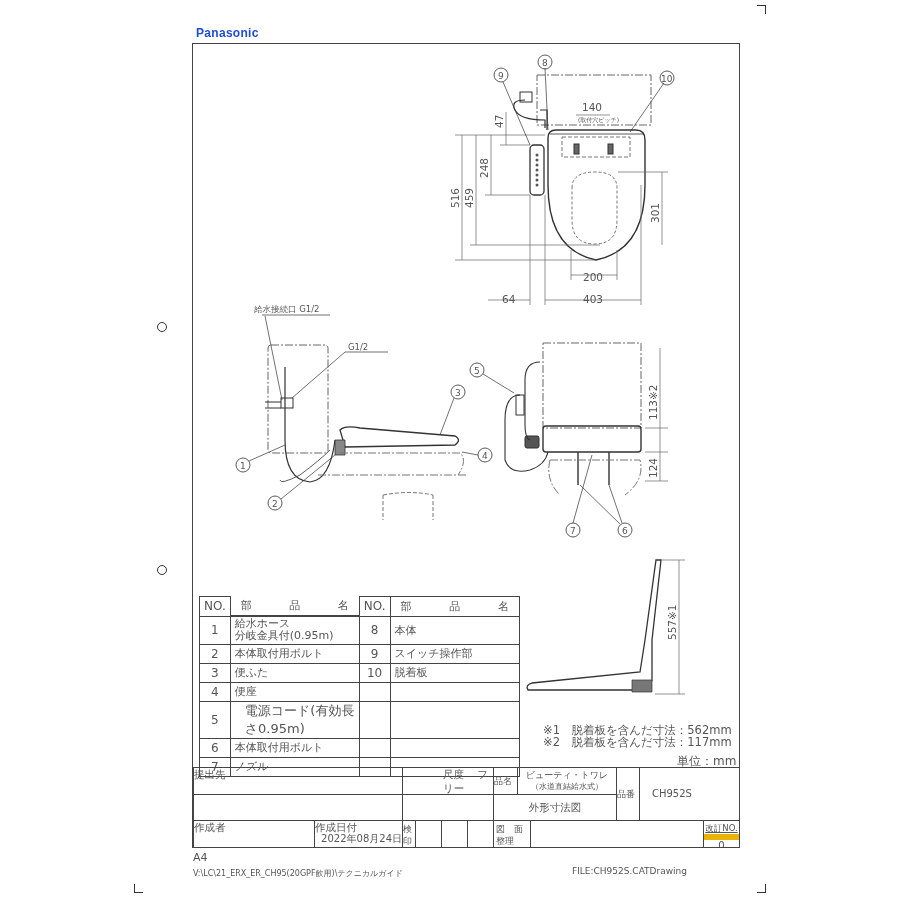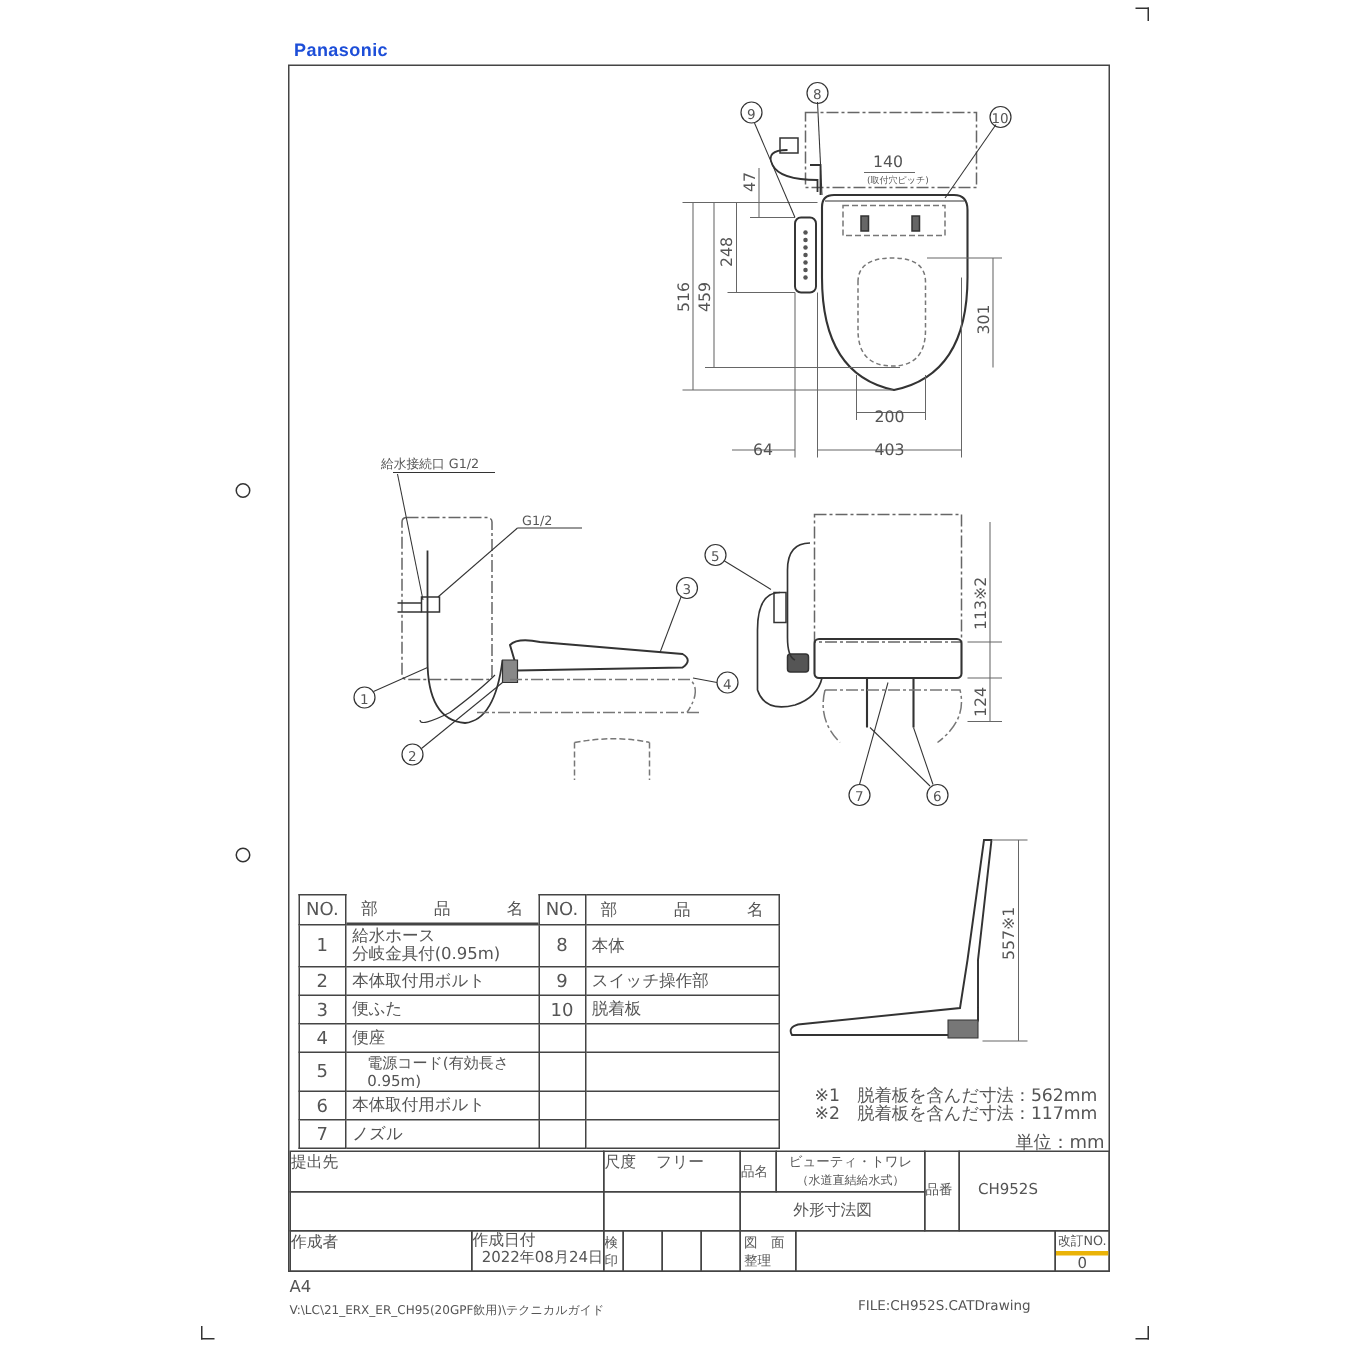--- a/index.html
+++ b/index.html
@@ -222,21 +222,21 @@
     <td>脱着板</td>
   </tr>
   <tr>
     <td class="no">4</td>
     <td class="nm">便座</td>
     <td class="no"></td>
     <td></td>
   </tr>
   <tr>
     <td class="no">5</td>
-    <td class="nm" style="font-size:10px;padding-left:14px;">電源コード(有効長さ0.95m)</td>
+    <td class="nm" style="font-size:13px;padding-left:14px;">電源コード(有効長さ0.95m)</td>
     <td class="no"></td>
     <td></td>
   </tr>
   <tr>
     <td class="no">6</td>
     <td class="nm">本体取付用ボルト</td>
     <td class="no"></td>
     <td></td>
   </tr>
   <tr>
@@ -254,21 +254,21 @@
 </div>
 <div class="abs unit">単位：mm</div>
 
 <div class="abs title-block">
 
   <div class="tb" style="left:0;top:0;width:210px;height:28px;">
     <span>提出先</span>
   </div>
   <div class="tb" style="left:0;top:27px;width:210px;height:27px;"></div>
 
-  <div class="tb" style="left:209px;top:0;width:92px;height:28px;">
+  <div class="tb" style="left:209px;top:0;width:92px;height:28px;padding-left:40px;">
     <span>尺度</span>
     <span style="margin-left:10px;">フリー</span>
   </div>
   <div class="tb" style="left:209px;top:27px;width:92px;height:27px;"></div>
 
   <div class="tb" style="left:300px;top:0;width:25px;height:28px;font-size:9px;padding-top:7px;">
     <span>品名</span>
   </div>
   <div class="tb" style="left:324px;top:0;width:100px;height:28px;font-size:9px;text-align:center;line-height:11px;padding-top:2px;">
     <div>ビューティ・トワレ</div>
@@ -298,20 +298,20 @@
   </div>
   <div class="tb" style="left:222px;top:53px;width:27px;height:28px;"></div>
   <div class="tb" style="left:248px;top:53px;width:27px;height:28px;"></div>
   <div class="tb" style="left:274px;top:53px;width:27px;height:28px;"></div>
   <div class="tb" style="left:300px;top:53px;width:38px;height:28px;font-size:9px;line-height:12px;padding:2px 2px;">
     <div>図　面</div>
     <div>整理NO.</div>
   </div>
   <div class="tb" style="left:337px;top:53px;width:174px;height:28px;"></div>
   <div class="tb" style="left:510px;top:53px;width:37px;height:28px;font-size:8.5px;text-align:center;line-height:12px;padding-top:1px;">
-    <div style="border-bottom:3px solid #eab308;">改訂NO.</div>
+    <div style="border-bottom:6px solid #eab308;text-decoration:underline;">改訂NO.</div>
     <div style="font-size:10px;">0</div>
   </div>
 </div>
 
 <div class="abs" style="left:193px;top:851px;font-size:11px;color:#555;">A4</div>
 <div class="abs foot" style="left:193px;top:868px;font-size:8px;">V:\LC\21_ERX_ER_CH95(20GPF飲用)\テクニカルガイド</div>
 <div class="abs foot" style="left:552px;top:866px;padding-left:20px;">FILE:CH952S.CATDrawing</div>
 
 </body></html>

